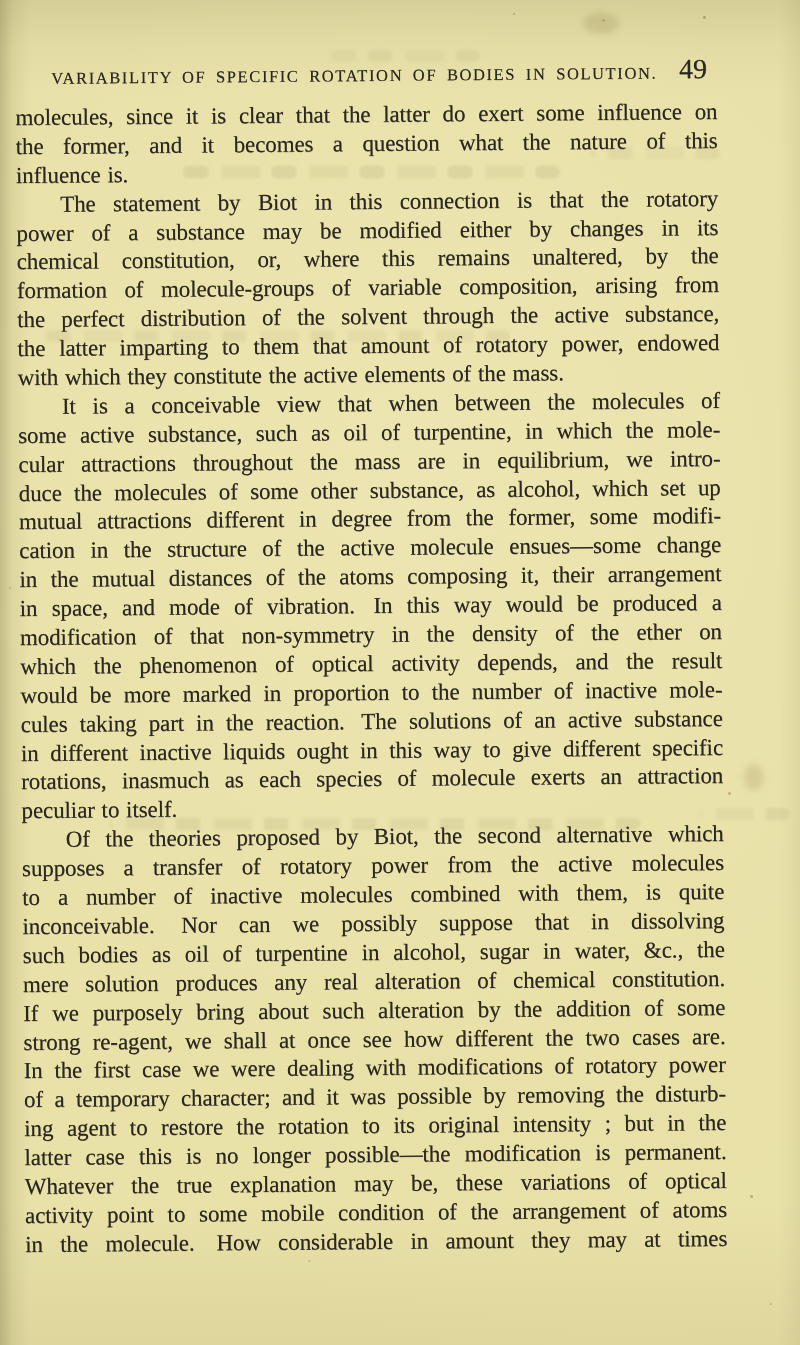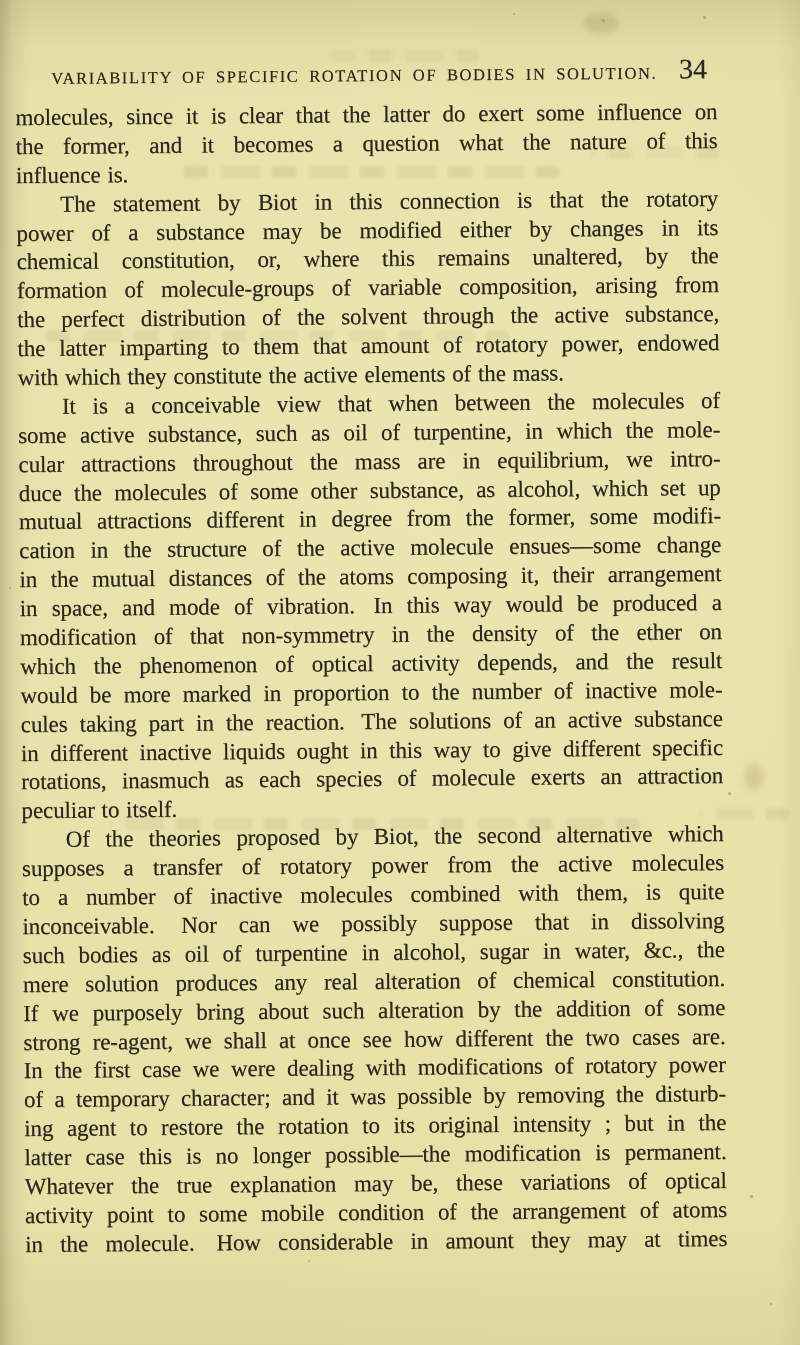--- a/index.html
+++ b/index.html
@@ -75,21 +75,21 @@
   .stain{border-radius:50%;filter:blur(3px);}
   .speck{border-radius:50%;}
 </style>
 </head>
 <body>
 
 <div class="paper">
   <div class="skew">
     <div class="running-head">
       <span class="head-title">VARIABILITY OF SPECIFIC ROTATION OF BODIES IN SOLUTION.</span>
-      <span class="page-number">34</span>
+      <span class="page-number">49</span>
     </div>
     <div class="body-text" id="bodyText">
         <div class="line" style="letter-spacing: -0.1px;">molecules, since it is clear that the latter do exert some influence on</div>
         <div class="line" style="letter-spacing: -0.1px;">the former, and it becomes a question what the nature of this</div>
         <div class="line ragged" style="letter-spacing: -0.1px;">influence is.</div>
         <div class="line indent" style="letter-spacing: -0.1px;">The statement by Biot in this connection is that the rotatory</div>
         <div class="line" style="letter-spacing: -0.1px;">power of a substance may be modified either by changes in its</div>
         <div class="line" style="letter-spacing: -0.1px;">chemical constitution, or, where this remains unaltered, by the</div>
         <div class="line" style="letter-spacing: -0.1px;">formation of molecule-groups of variable composition, arising from</div>
         <div class="line" style="letter-spacing: -0.1px;">the perfect distribution of the solvent through the active substance,</div>

